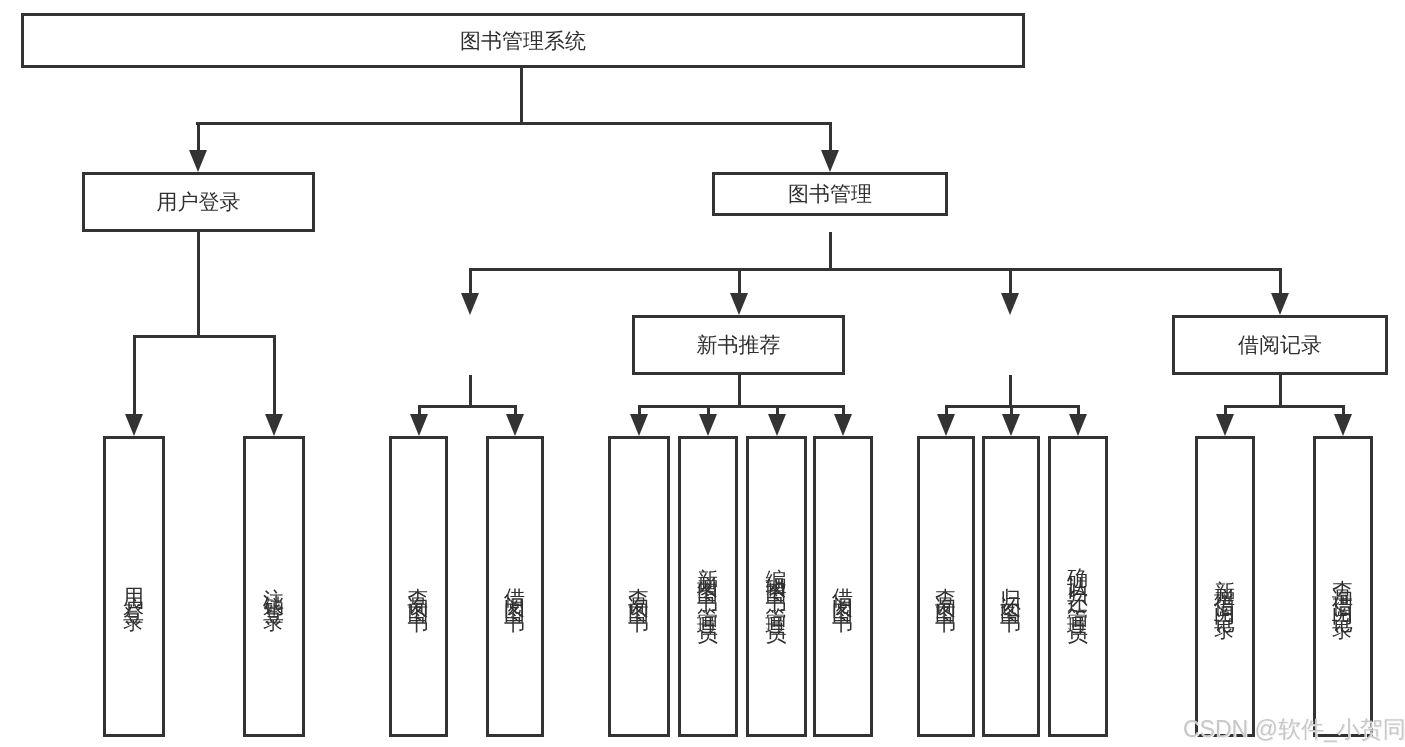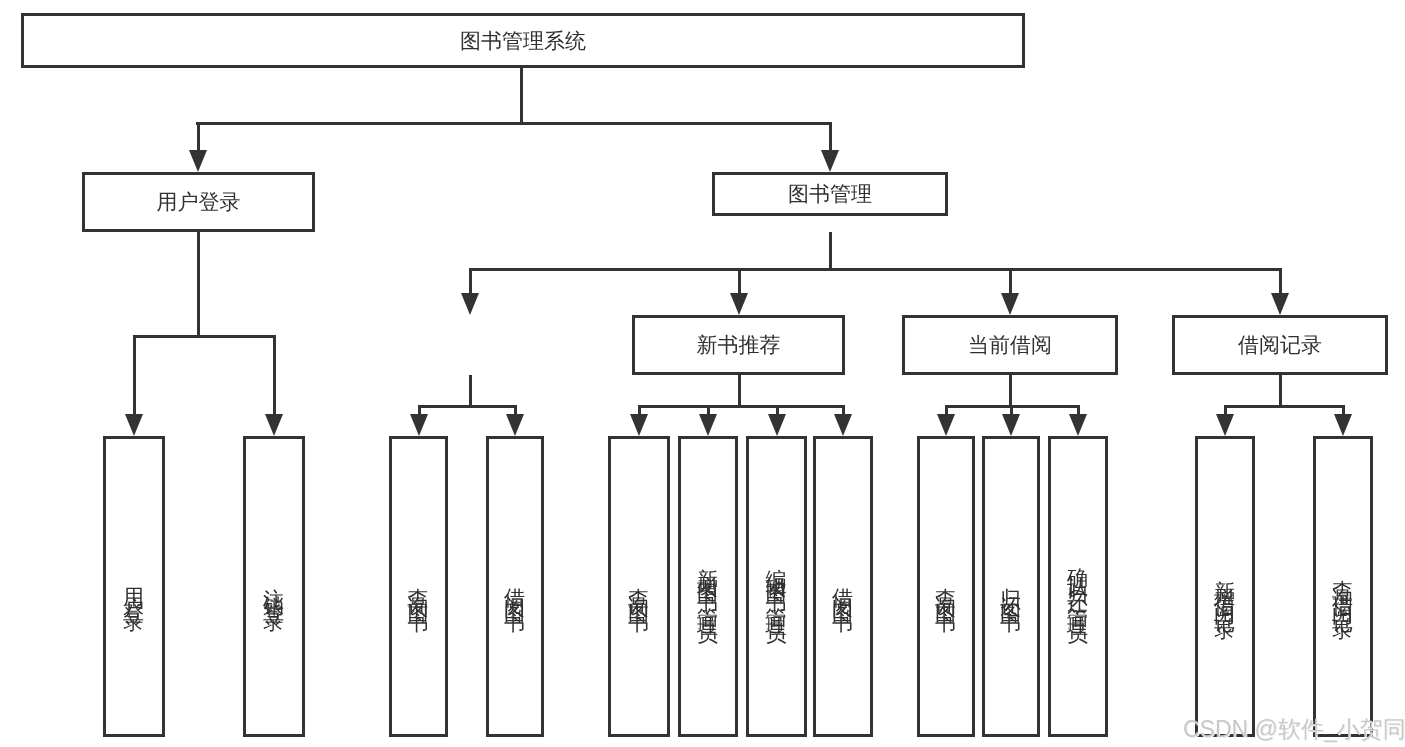--- a/index.html
+++ b/index.html
@@ -96,23 +96,20 @@
   <div class="vl" style="left:737.5px; top:268px; height:27px;"></div>
   <div class="arrowhead" style="left:730px; top:293px;"></div>
   <div class="vl" style="left:1008.5px; top:268px; height:27px;"></div>
   <div class="arrowhead" style="left:1001px; top:293px;"></div>
   <div class="vl" style="left:1278.5px; top:268px; height:27px;"></div>
   <div class="arrowhead" style="left:1271px; top:293px;"></div>
 
   <div class="box" style="left:632px; top:315px; width:213px; height:60px;">
     <span>新书推荐</span>
   </div>
-  <div class="box" style="left:902px; top:315px; width:216px; height:60px;">
-    <span>当前借阅</span>
-  </div>
   <div class="box" style="left:1172px; top:315px; width:216px; height:60px;">
     <span>借阅记录</span>
   </div>
 
   <div class="vl" style="left:468.5px; top:375px; height:33px;"></div>
   <div class="hl" style="left:417.5px; top:405px; width:99px;"></div>
   <div class="vl" style="left:737.5px; top:375px; height:33px;"></div>
   <div class="hl" style="left:637.5px; top:405px; width:207px;"></div>
   <div class="vl" style="left:1008.5px; top:375px; height:33px;"></div>
   <div class="hl" style="left:944.5px; top:405px; width:135px;"></div>

